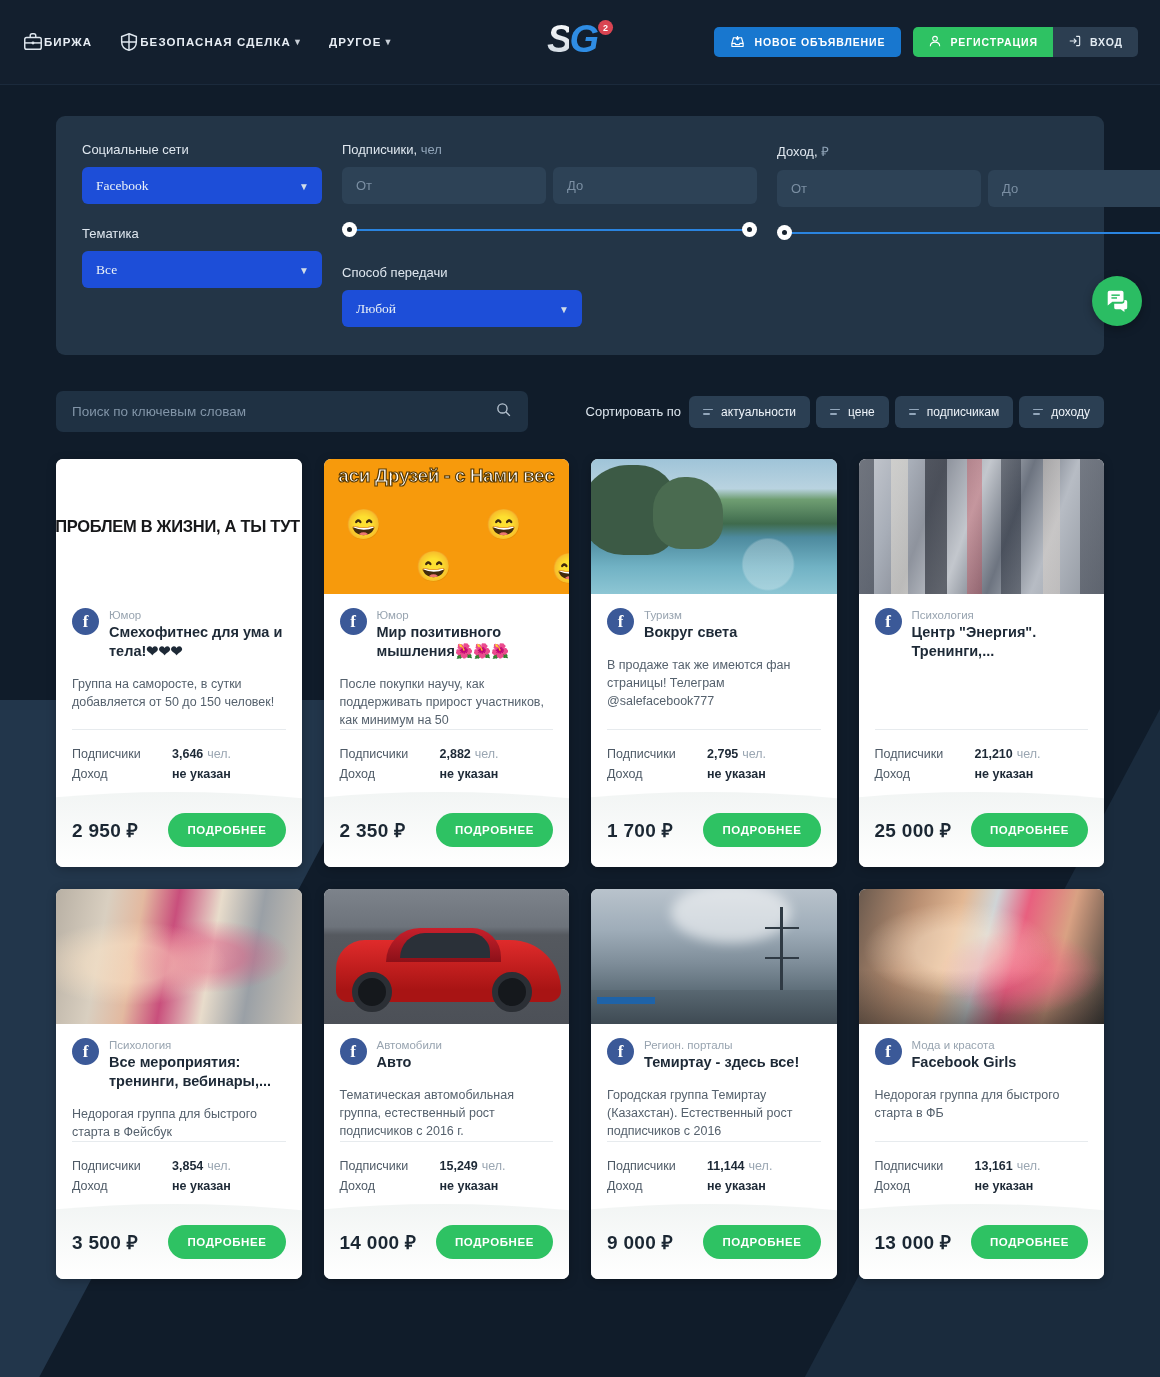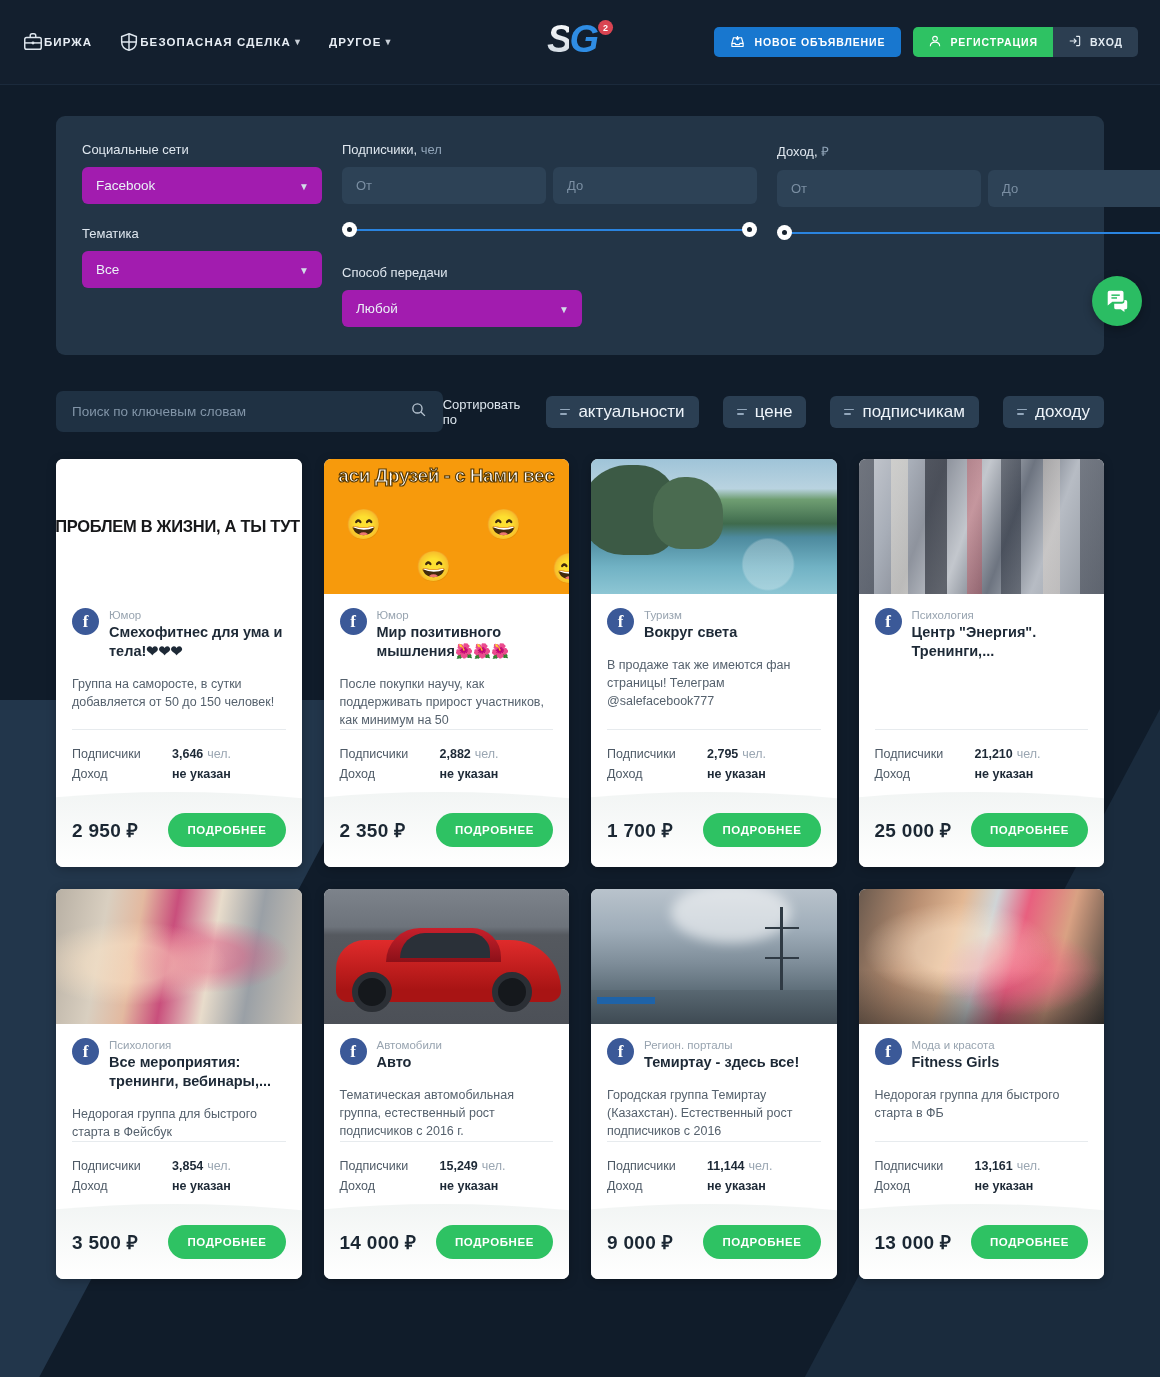--- a/index.html
+++ b/index.html
@@ -104,23 +104,23 @@
     display: flex; gap: 20px;
   }
   .fcol-left { width: 240px; flex: none; }
   .fgrid { flex: 1; display: flex; gap: 20px; }
   .fgroup { flex: 1; }
   .flabel {
     color: #dfe7ef; font-size: 13px; margin-bottom: 10px; display: block;
   }
   .flabel .unit { color: #8fa3b7; }
   .select {
-    position: relative; height: 37px; background: #a21caf;
+    position: relative; height: 37px; background: #1d4ed8;
     border-radius: 6px; display: flex; align-items: center;
-    padding: 0 14px; color: #eaf1f7; font-size: 13.5px; cursor: pointer;
+    padding: 0 14px; color: #eaf1f7; font-size: 13.5px; cursor: pointer; font-family: Liberation Serif, serif;
   }
   .select .chev {
     position: absolute; right: 13px; top: 50%;
     transform: translateY(-50%); font-size: 10px; color: #d2dde8;
   }
   .range-inputs { display: flex; gap: 7px; }
   .range-inputs input {
     flex: 1; height: 37px; background: #2d4256; border: none;
     border-radius: 6px; padding: 0 14px; color: #eaf1f7;
     font-size: 13px; font-family: inherit; outline: none; min-width: 0;
@@ -151,26 +151,26 @@
     position: relative; width: 472px; height: 41px;
     background: #1f3143; border-radius: 7px;
     display: flex; align-items: center; padding: 0 16px; gap: 40px;
   }
   .searchbox input {
     flex: 1; background: transparent; border: none; outline: none;
     color: #e9f0f7; font-size: 13.5px; font-family: inherit;
   }
   .searchbox input::placeholder { color: #8295a8; }
   .sortarea {
-    margin-left: auto; display: flex; align-items: center; gap: 24px;
+    margin-left: auto; display: flex; align-items: center; gap: 6px;
   }
   .sortlabel { color: #dde6ee; font-size: 13px; margin-right: 2px; }
   .sortbtn {
     height: 32px; background: #2b3f53; border: none; border-radius: 6px;
-    color: #eef4fa; font-size: 17px; font-family: inherit;
+    color: #eef4fa; font-size: 12px; font-family: inherit;
     padding: 0 14px; display: flex; align-items: center; gap: 8px;
     cursor: pointer;
   }
   .sortbtn .bars { display: flex; flex-direction: column; gap: 3px; }
   .sortbtn .bars i {
     display: block; height: 1.5px; background: #93a7bb; border-radius: 1px;
   }
   .sortbtn .bars i:nth-child(1) { width: 10px; }
   .sortbtn .bars i:nth-child(2) { width: 7px; }
 
@@ -787,21 +787,21 @@
       </div>
     </div>
 
     <div class="card">
       <div class="card-img img-fitness"></div>
       <div class="card-body">
         <div class="card-head">
           <div class="fb-badge">f</div>
           <div>
             <div class="card-cat">Мода и красота</div>
-            <div class="card-title">Fitness Girls</div>
+            <div class="card-title">Facebook Girls</div>
           </div>
         </div>
         <div class="card-desc">Недорогая группа для быстрого старта в ФБ</div>
         <div class="card-stats">
           <div class="stat-row">
             <span class="stat-key">Подписчики</span>
             <span class="stat-val">13,161</span>
             <span class="stat-unit">чел.</span>
           </div>
           <div class="stat-row">

